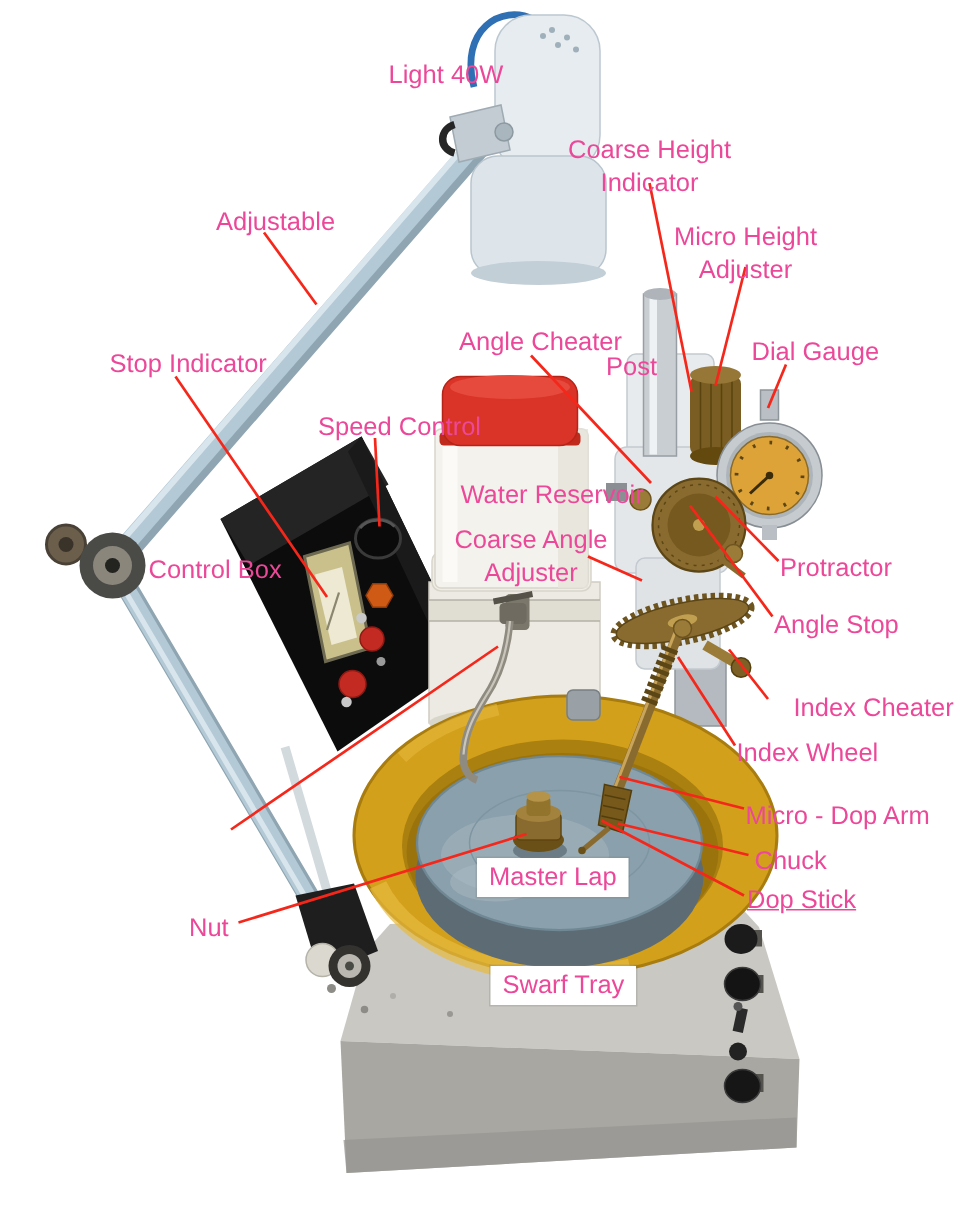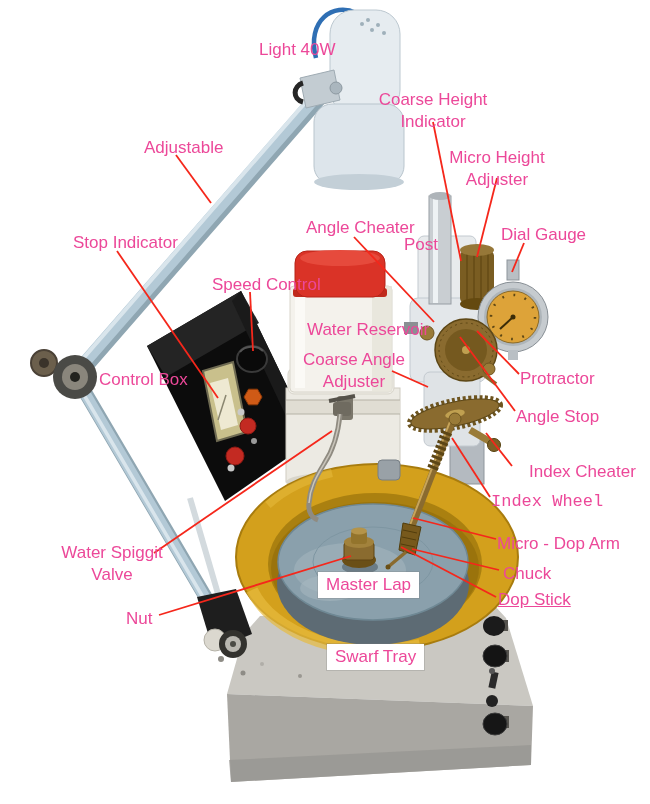--- a/index.html
+++ b/index.html
@@ -247,23 +247,21 @@
   <div class="lbl" style="left:404px;top:234px;">Post</div>
   <div class="lbl" style="left:73px;top:232px;">Stop Indicator</div>
   <div class="lbl" style="left:212px;top:274px;">Speed Control</div>
   <div class="lbl" style="left:307px;top:319px;">Water Reservoir</div>
   <div class="lbl" style="left:99px;top:369px;">Control Box</div>
   <div class="lbl centered" style="left:354px;top:349px;">Coarse Angle
 Adjuster</div>
   <div class="lbl" style="left:520px;top:368px;">Protractor</div>
   <div class="lbl" style="left:516px;top:406px;">Angle Stop</div>
   <div class="lbl" style="left:513px;top:461px;margin-left:16px;">Index Cheater</div>
-  <div class="lbl" style="left:491px;top:491px;font-family:Liberation Mono, monospace;">Index Wheel</div>
+  <div class="lbl" style="left:491px;top:491px;">Index Wheel</div>
   <div class="lbl" style="left:497px;top:533px;">Micro - Dop Arm</div>
   <div class="lbl" style="left:503px;top:563px;">Chuck</div>
   <div class="lbl" style="left:498px;top:589px;text-decoration:underline;">Dop Stick</div>
-  <div class="lbl centered" style="left:112px;top:542px;">Water Spiggit
-Valve</div>
   <div class="lbl" style="left:126px;top:608px;">Nut</div>
   <div class="lbl boxed" style="left:318px;top:572px;">Master Lap</div>
   <div class="lbl boxed" style="left:327px;top:644px;">Swarf Tray</div>
 
 </div>
 
 </body></html>

